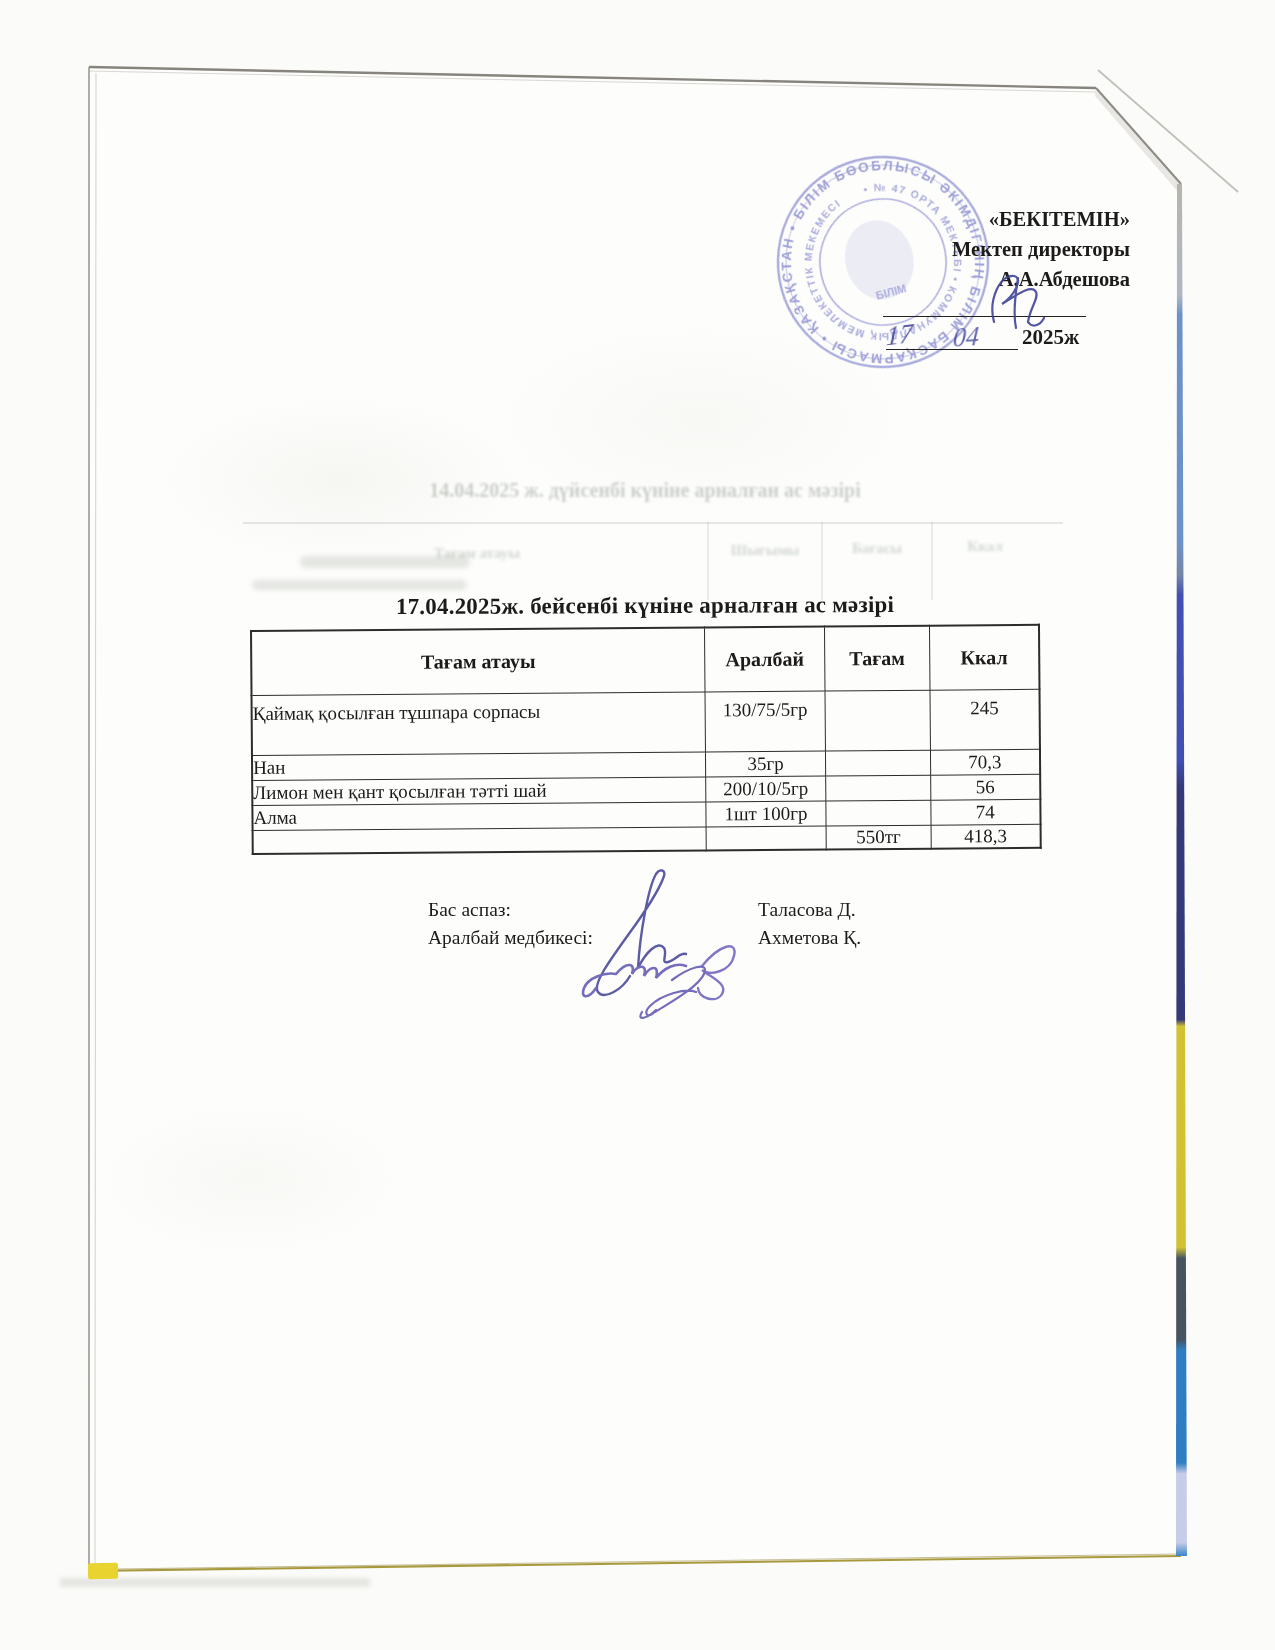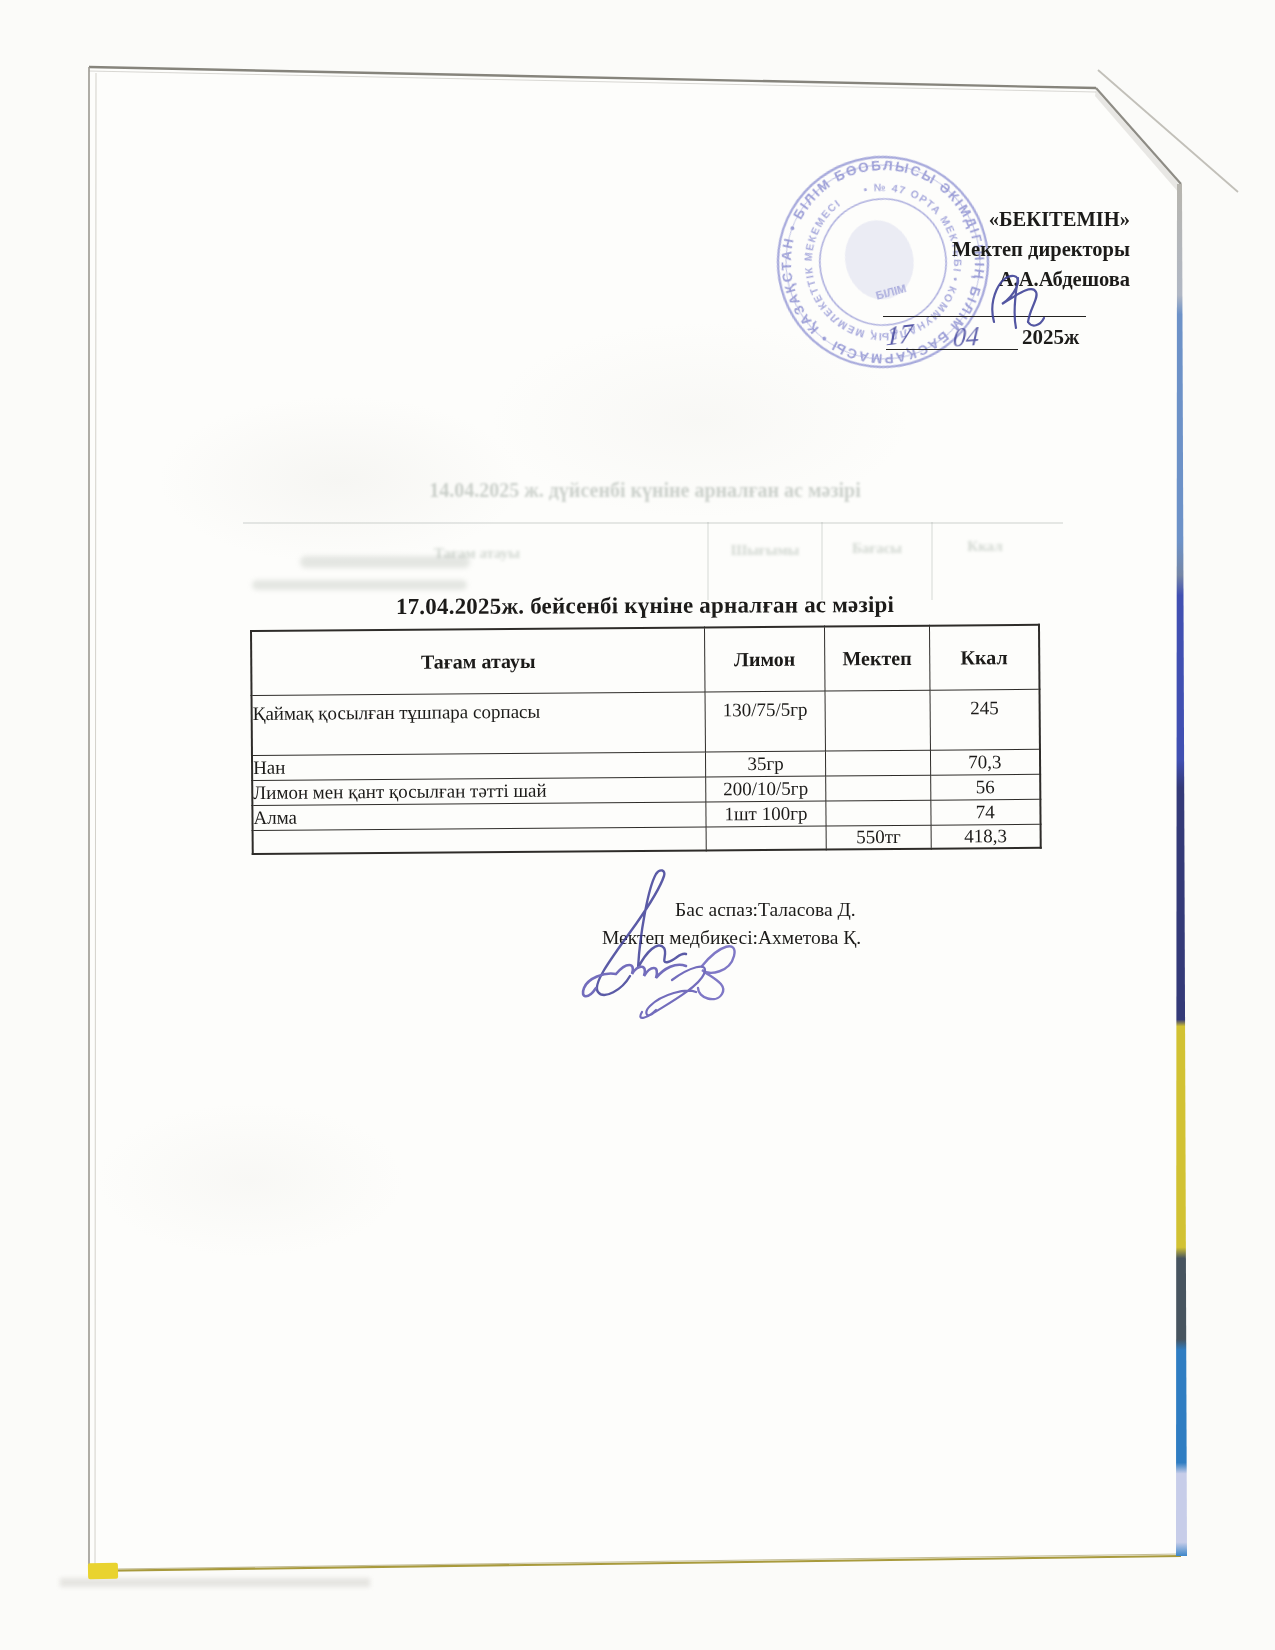--- a/index.html
+++ b/index.html
@@ -43,21 +43,21 @@
   tr.hrow{height:64px;} tr.hrow th{font-size:20px;font-weight:bold;vertical-align:middle;}
   tr.r1{height:60px;} tr.r1 td{vertical-align:top;padding-top:7px;}
   tr.rs{height:25px;} tr.rs td{vertical-align:middle;}
   tr.rt{height:20px;} tr.rt td{vertical-align:middle;}
   td.dish{text-align:left;padding-left:9px;}
   td.outp,td.price,td.kcal{text-align:center;margin-top:11px;}
   td.kcal,td.price{font-weight:normal;}
   col.c-dish{width:455px;} col.c-out{width:120px;} col.c-price{width:105px;} col.c-kcal{width:110px;}
   
   .signers{left:428px;top:896px;width:480px;z-index:5;font-size:19.5px;}
-  .signer-row{display:flex;height:28px;align-items:center;text-align:right;}
+  .signer-row{display:flex;height:28px;align-items:center;}
   .signer-role{width:330px;}
   .signer-name{white-space:nowrap;}
   .sig-cluster{left:552px;top:848px;z-index:6;}
   .sig-director{left:966px;top:256px;z-index:6;}
   .edges{left:0;top:0;z-index:4;pointer-events:none;}
   .below-strip{left:60px;top:1578px;width:310px;height:9px;background:#e6e5e1;filter:blur(2px);z-index:0;}
 </style>
 </head>
 <body>
 
@@ -156,22 +156,22 @@
   <table class="menu">
     <colgroup>
         <col class="c-dish">
         <col class="c-out">
         <col class="c-price">
         <col class="c-kcal">
       </colgroup>
     <tbody>
         <tr class="hrow">
       <th>Тағам атауы</th>
-      <th>Лимон</th>
-      <th>Мектеп</th>
+      <th>Аралбай</th>
+      <th>Тағам</th>
       <th>Ккал</th>
     </tr>
     <tr class="r1">
       <td class="dish">Қаймақ қосылған тұшпара сорпасы</td>
       <td class="outp" style="font-weight:normal">130/75/5гр</td>
       <td class="price"></td>
       <td class="kcal">245</td>
     </tr>
     <tr class="rs">
       <td class="dish">Нан</td>
@@ -199,21 +199,21 @@
     </tr>
   </tbody>
     </table>
 
   <div class="abs signers">
     <div class="signer-row">
       <span class="signer-role">Бас аспаз:</span>
       <span class="signer-name">Таласова Д.</span>
     </div>
     <div class="signer-row">
-      <span class="signer-role">Мектеп медбикесі:</span>
+      <span class="signer-role">Аралбай медбикесі:</span>
       <span class="signer-name">Ахметова Қ.</span>
     </div>
   </div>
 
   <svg class="abs sig-cluster" width="230" height="180" viewBox="0 0 230 180">
     <g fill="none" stroke-linecap="round" opacity=".85" style="filter:blur(.3px)">
       <path d="M78,128 C70,142 52,152 46,144 C40,136 58,112 84,76 C98,56 108,40 112,28 C114,22 108,20 104,26 C96,40 88,86 86,120 C94,104 106,92 112,100 C116,106 108,116 116,114 C124,112 128,104 134,106" stroke="#3f3f98" stroke-width="2.4"></path>
       <path d="M44,140 C36,152 28,150 32,140 C36,130 52,124 64,126 M64,126 C74,114 84,114 80,126 C86,116 96,116 92,128 C98,118 108,116 104,130 C112,120 124,114 134,118" stroke="#5b54b2" stroke-width="2.6"></path>
       <path d="M150,118 C168,96 186,92 182,108 C178,124 158,128 150,122 C160,130 176,136 170,146 C164,156 146,150 146,140" stroke="#6a61bd" stroke-width="2.4"></path>
       <path d="M120,132 C136,120 158,112 152,126 C146,140 112,158 100,166 C94,170 92,164 98,158 C110,146 134,140 144,144 M104,162 C96,170 84,174 90,164" stroke="#5b54b2" stroke-width="2.2"></path>

